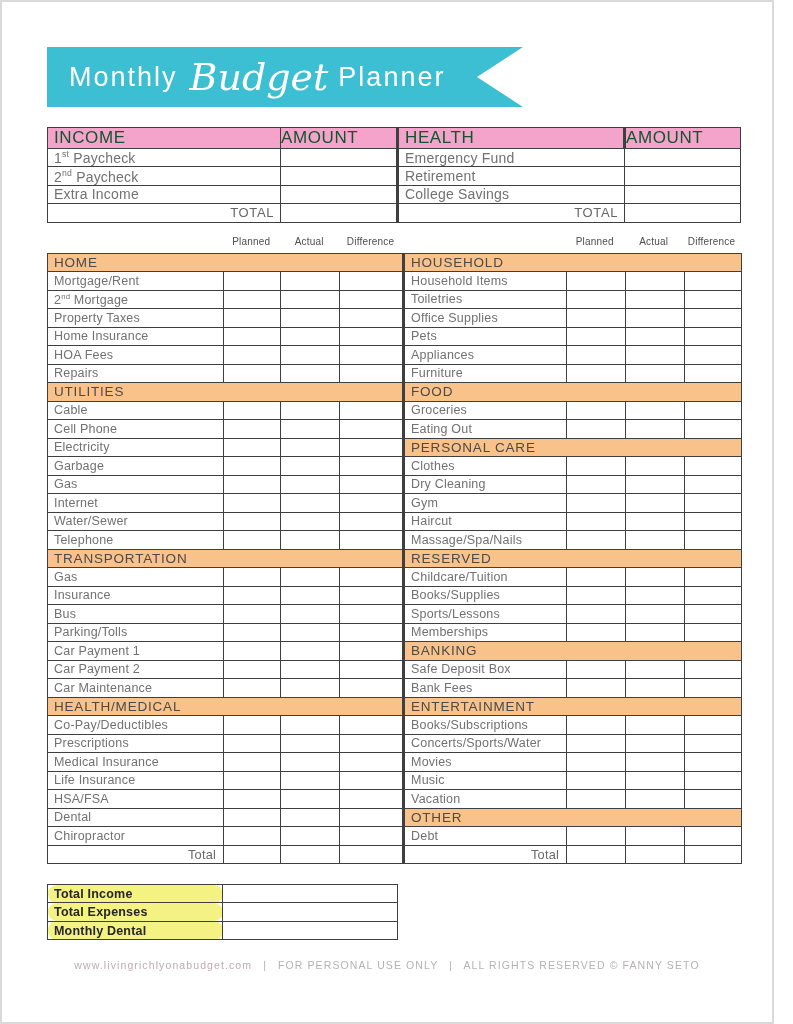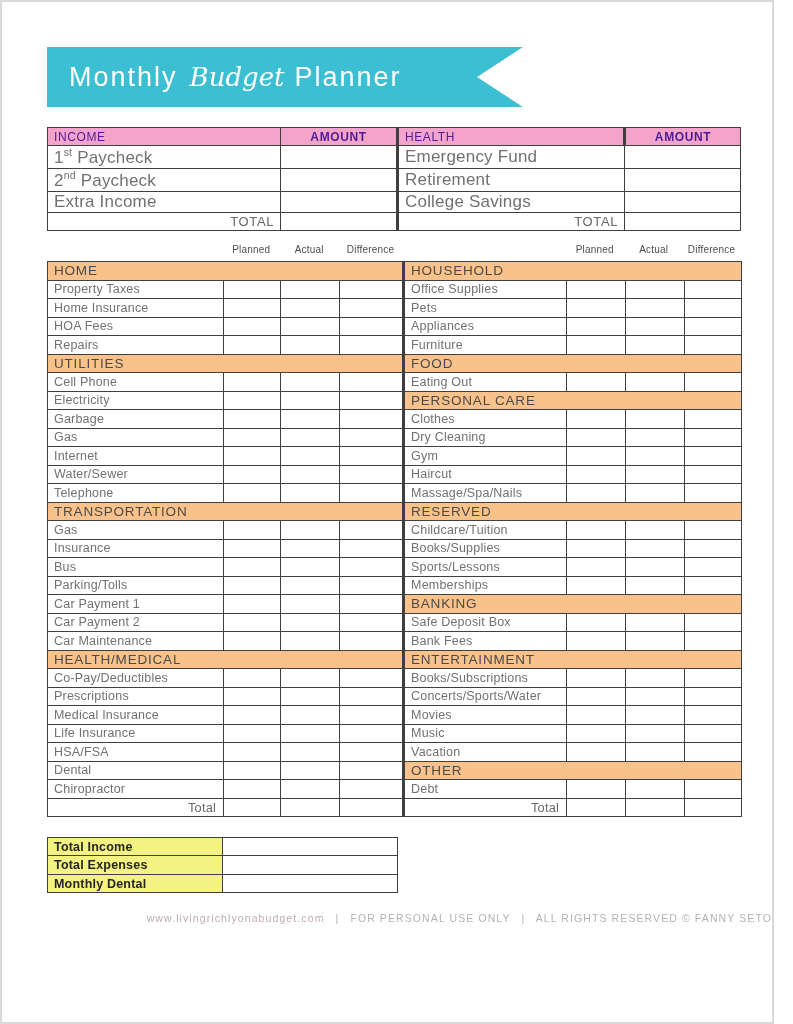--- a/index.html
+++ b/index.html
@@ -16,35 +16,35 @@
   
   .banner{
     margin:45px 0 0 45px;width:476px;height:60px;background:var(--teal);
     clip-path:polygon(0 0,100% 0,calc(100% - 46px) 50%,100% 100%,0 100%);
     display:flex;align-items:center;padding-left:22px;
   }
   .banner .t-plain{
     color:#fff;font-size:27px;font-weight:200;letter-spacing:2px;
   }
   .banner .t-script{
-    color:#fff;font-family:"DejaVu Serif",serif;font-style:italic;font-size:26px;
+    color:#fff;font-family:"DejaVu Serif",serif;font-style:italic;font-size:38px;
     margin:0 10px 0 12px;
   }
   
   table{border-collapse:collapse;table-layout:fixed;}
   td,th{border:1.7px solid var(--line);padding:0 0 0 6px;overflow:hidden;white-space:nowrap;}
   
   .income-table{margin:20px 0 0 45px;width:693px;}
   .income-table tr{height:18.4px;}
   .income-table th{
-    background:var(--pink);text-align:left;font-weight:400;font-size:12px;
-    color:#4c1d95;letter-spacing:0.6px;
-  }
-  .income-table th.amount{text-align:center;padding:0;font-weight:bold;}
-  .income-table td{font-size:17px;color:var(--label);letter-spacing:0.2px;}
+    background:var(--pink);text-align:left;font-weight:400;font-size:17px;
+    color:#14532d;letter-spacing:0.6px;
+  }
+  .income-table th.amount{padding:0;}
+  .income-table td{font-size:14px;color:var(--label);letter-spacing:0.2px;}
   .income-table td.total{ text-align:right;padding-right:6px;font-size:13px;color:#676767;letter-spacing:0.6px;}
   .divider-l{border-left-width:3.2px !important;}
   sup{font-size:0.62em;}
   
   .pad-line{margin:11px 0 0 45px;width:693px;display:flex;height:15px;}
   .pad-line .sp1{width:176px;} .pad-line .sp2{width:163px;}
   .pad-line .c{display:flex;align-items:center;justify-content:center;
     font-size:10px;color:#4e4e4e;letter-spacing:0.2px;}
   .pad-line .c1{width:57px;} .pad-line .c2{width:59px;} .pad-line .c3{width:64px;}
   .pad-line .c4{width:59px;} .pad-line .c5{width:59px;} .pad-line .c6{width:57px;}
@@ -52,25 +52,25 @@
   .main-table{margin:4px 0 0 45px;width:694px;}
   .main-table tr{height:18.5px;}
   .main-table td{font-size:12.5px;color:var(--label);letter-spacing:0.2px;}
   .main-table td.section{
     background:var(--orange);font-size:13.5px;color:#4a4a4a;letter-spacing:0.8px;
   }
   .main-table td.total-label{text-align:right;padding-right:7px;color:#6a6a6a;font-size:12.8px;}
   
   .summary-table{margin:20px 0 0 45px;width:350px;}
   .summary-table tr{height:18.4px;}
-  .summary-table td{font-size:12.5px;}
+  .summary-table td{font-size:12.5px;border-radius:9px;}
   .summary-table td.lab{background:var(--yellow);font-weight:bold;color:#262626;letter-spacing:0.2px;}
   
   .footer{
-    margin-top:19px;text-align:right;font-size:10.5px;color:#b5b2b3;
+    margin-top:19px;text-align:center;font-size:10.5px;color:#b5b2b3;
     letter-spacing:1.1px;
   }
   .footer .url{color:#bfaab4;}
   .footer .sep{margin:0 7px;}
 </style>
 </head>
 <body>
 
 <div class="page">
 
@@ -142,20 +142,40 @@
         <col style="width:59px">
         <col style="width:59px">
         <col style="width:57px">
     </colgroup>
     <tbody id="main-body">
         <tr>
           <td colspan="4" class="section ">HOME</td>
           <td colspan="4" class="section divider-l">HOUSEHOLD</td>
         </tr>
         <tr>
+          <td class="">Mortgage/Rent</td>
+          <td></td>
+          <td></td>
+          <td></td>
+          <td class="divider-l">Household Items</td>
+          <td></td>
+          <td></td>
+          <td></td>
+        </tr>
+        <tr>
+          <td class=""><span>2</span><sup>nd</sup><span> Mortgage</span></td>
+          <td></td>
+          <td></td>
+          <td></td>
+          <td class="divider-l">Toiletries</td>
+          <td></td>
+          <td></td>
+          <td></td>
+        </tr>
+        <tr>
           <td class="">Property Taxes</td>
           <td></td>
           <td></td>
           <td></td>
           <td class="divider-l">Office Supplies</td>
           <td></td>
           <td></td>
           <td></td>
         </tr>
         <tr>
@@ -184,20 +204,30 @@
           <td></td>
           <td></td>
           <td class="divider-l">Furniture</td>
           <td></td>
           <td></td>
           <td></td>
         </tr>
         <tr>
           <td colspan="4" class="section ">UTILITIES</td>
           <td colspan="4" class="section divider-l">FOOD</td>
+        </tr>
+        <tr>
+          <td class="">Cable</td>
+          <td></td>
+          <td></td>
+          <td></td>
+          <td class="divider-l">Groceries</td>
+          <td></td>
+          <td></td>
+          <td></td>
         </tr>
         <tr>
           <td class="">Cell Phone</td>
           <td></td>
           <td></td>
           <td></td>
           <td class="divider-l">Eating Out</td>
           <td></td>
           <td></td>
           <td></td>

